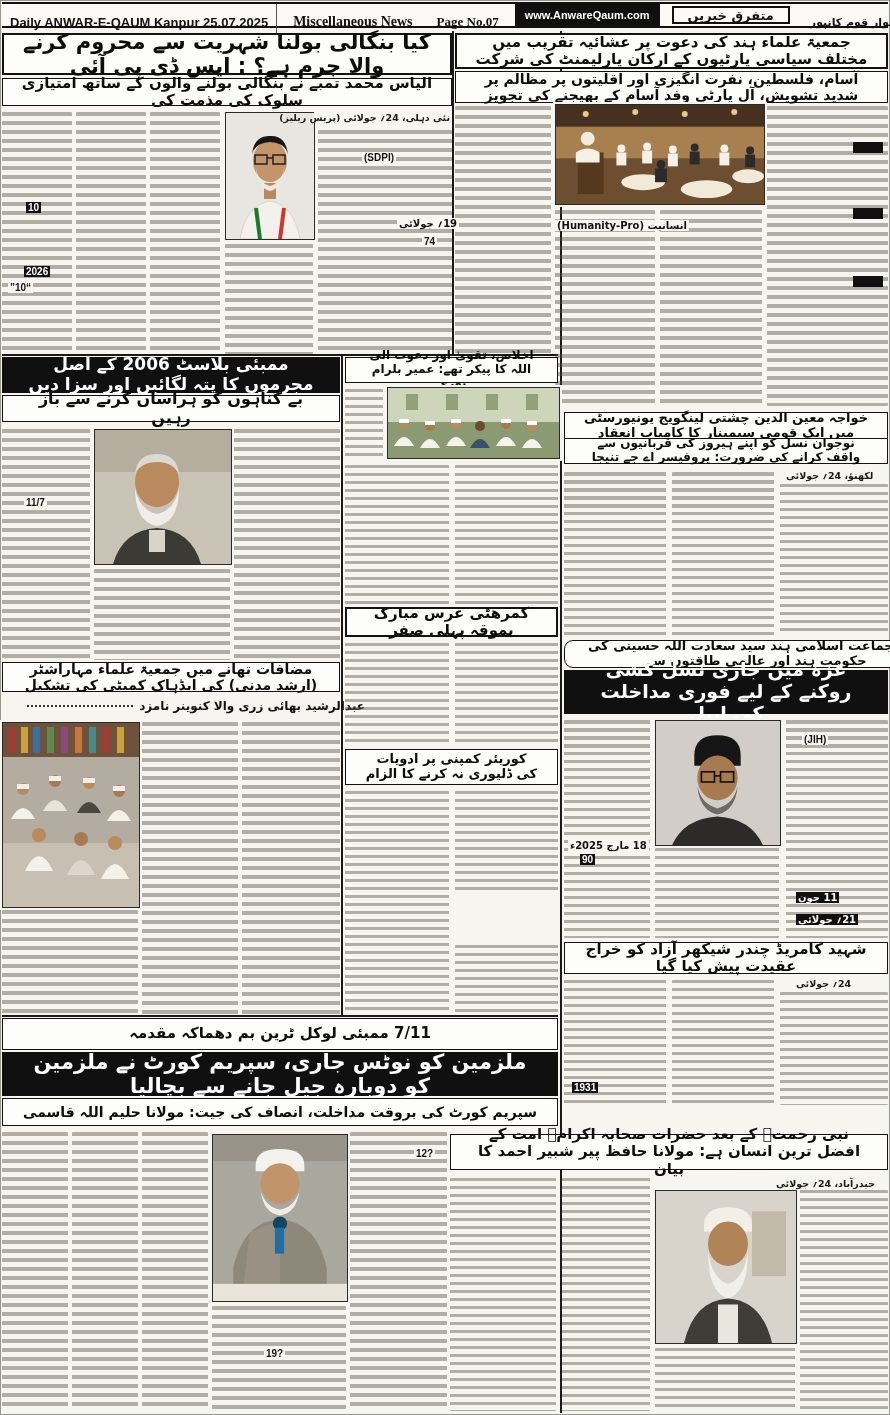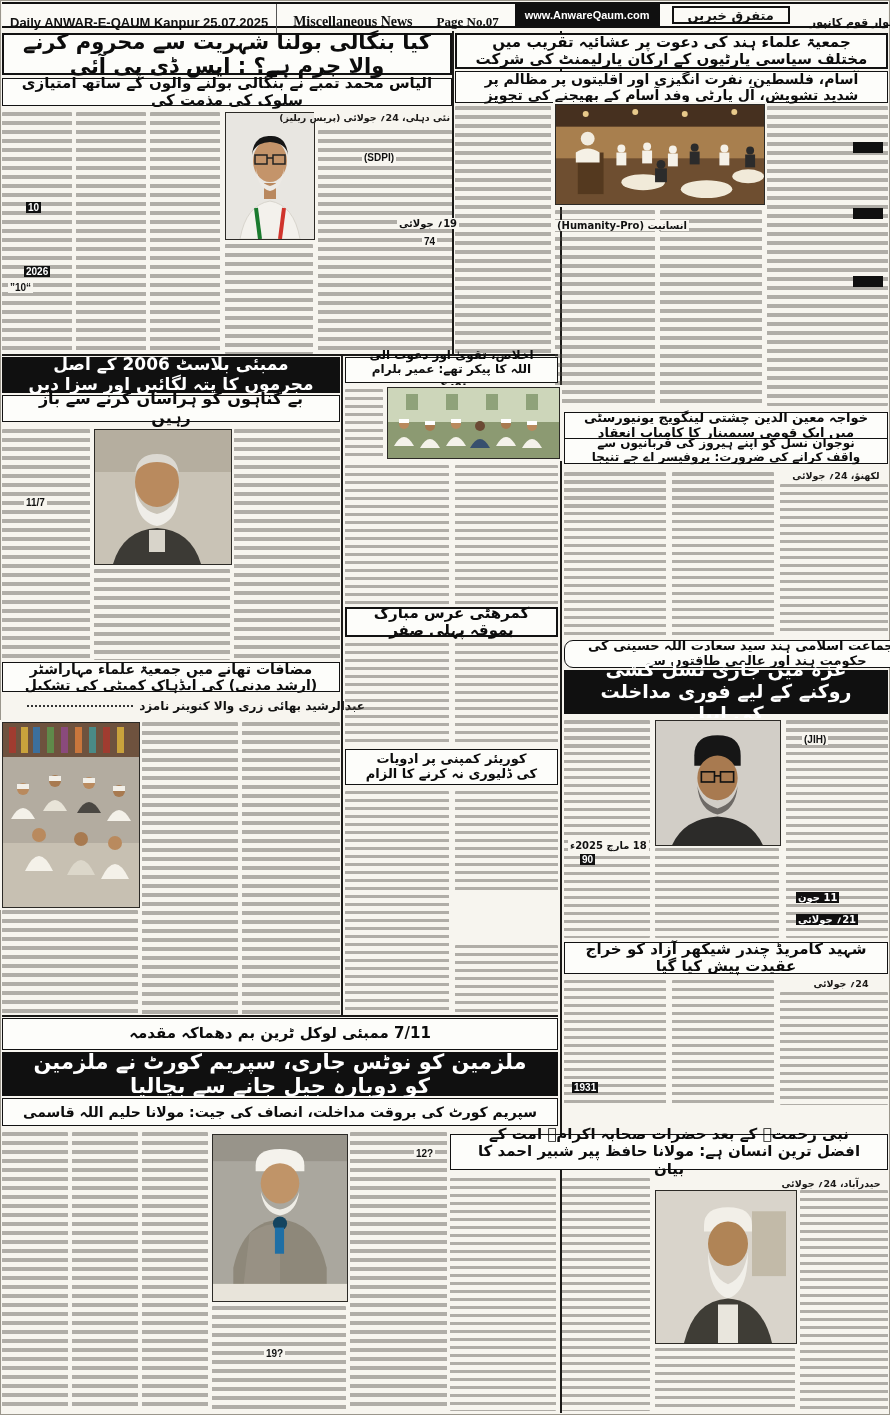--- a/index.html
+++ b/index.html
@@ -16,21 +16,21 @@
   .col{background:repeating-linear-gradient(to bottom,#4e4a44 0px,#4e4a44 4px,transparent 4px,transparent 9px);
        opacity:.42;border-radius:1px;}
   .col.fine{background:repeating-linear-gradient(to bottom,#4e4a44 0px,#4e4a44 3.5px,transparent 3.5px,transparent 8px);}
   .photo{border:1px solid #2c2a26;overflow:hidden;background:#cfcabf;box-shadow:0 0 0 2px #f7f5ef;}
   .photo svg{display:block;width:100%;height:100%;}
   .rule-v{background:#1b1a18;width:2px;}
   .rule-h{background:#1b1a18;height:2px;}
   .frag{position:absolute;font-size:10px;font-weight:bold;background:#f7f5ef;color:#111;
         padding:0 2px;white-space:nowrap;z-index:5;line-height:1.1;}
   .frag.box{background:#101010;color:#fff;}
-  .dateline{position:absolute;font-size:9.5px;font-weight:bold;color:#1c1a18;text-align:center;z-index:5;
+  .dateline{position:absolute;font-size:9.5px;font-weight:bold;color:#1c1a18;text-align:left;z-index:5;
             background:#f7f5ef;padding:0 2px;white-space:nowrap;}
   .subrule{display:flex;align-items:center;gap:6px;font-weight:bold;}
   .subrule .dots{flex:1;border-top:2px dotted #333;height:0;}
   
   .mast{display:flex;align-items:stretch;border-top:2px solid #111;border-bottom:2px solid #111;
         background:#fbfaf6;box-sizing:border-box;}
   .mast .seg{display:flex;align-items:center;padding:18px 8px;font-weight:bold;white-space:nowrap;}
   .orn{align-self:center;width:28px;height:12px;margin:0 4px;
        background:repeating-linear-gradient(to bottom,#3a3a3a 0 1px,transparent 1px 3px);}
   .blackbox{position:absolute;background:#101010;z-index:4;}

